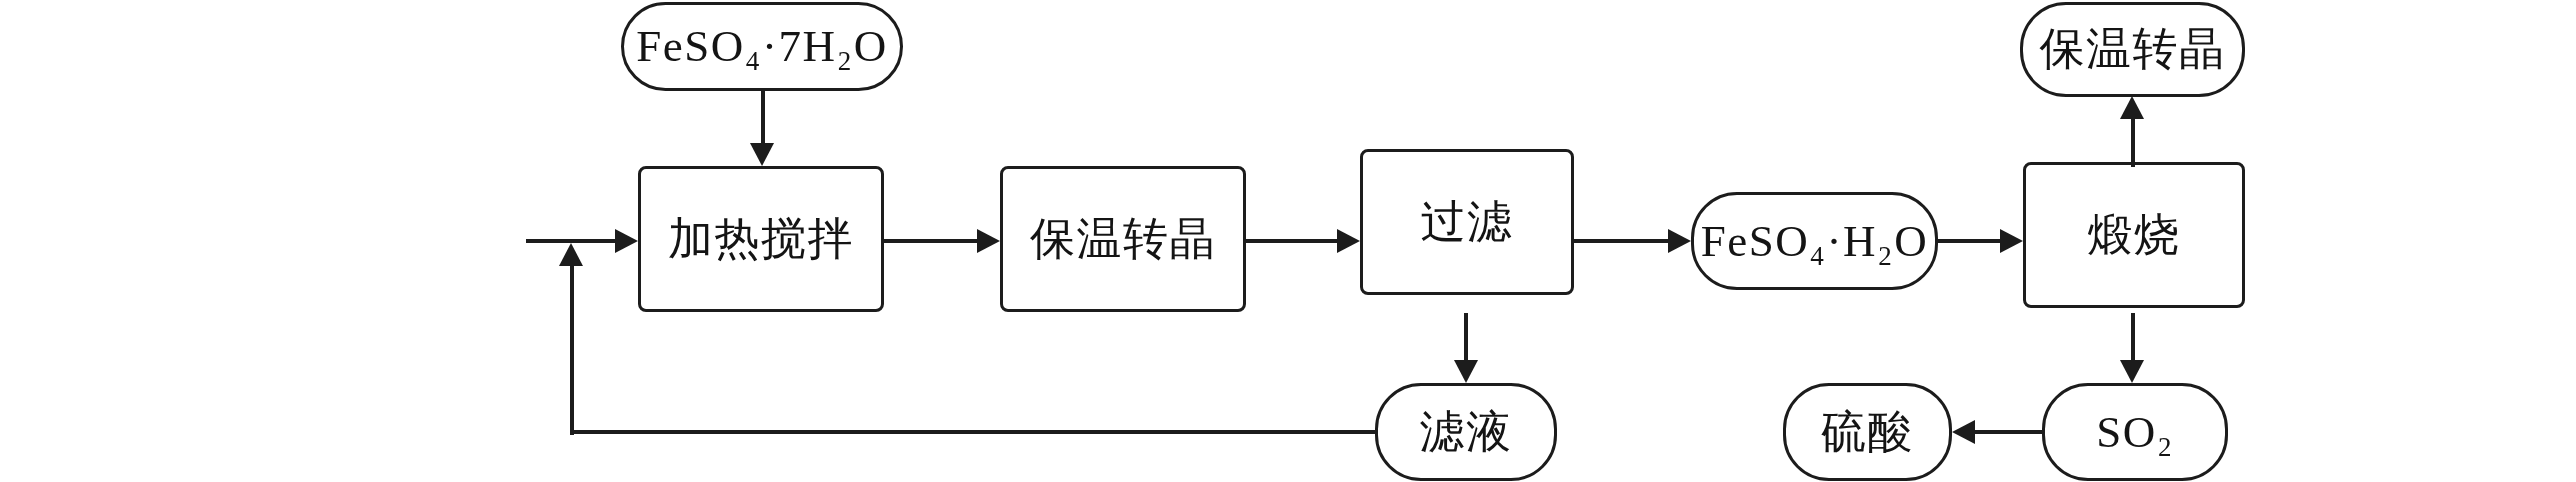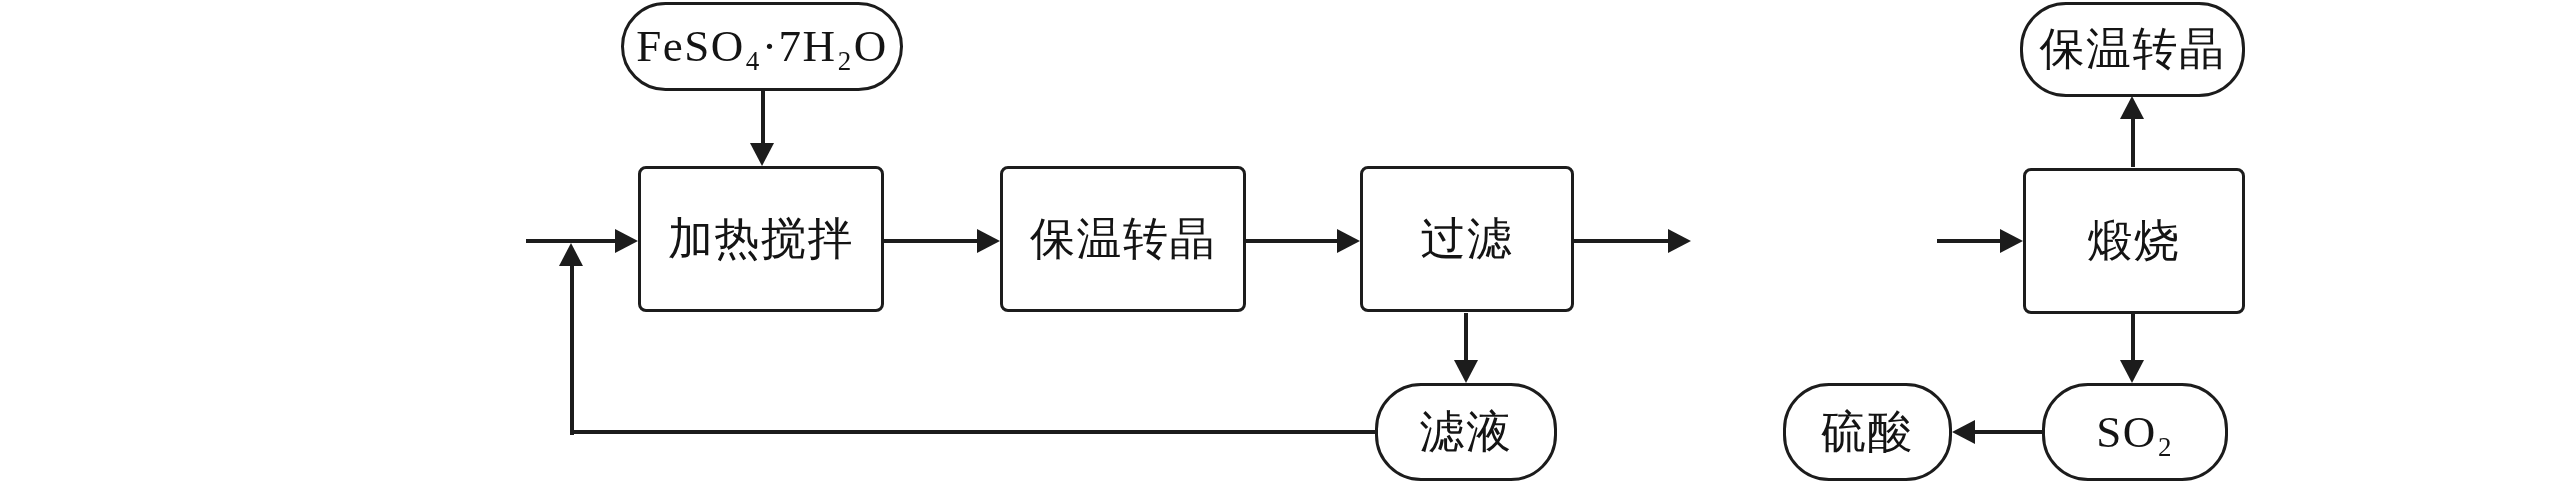--- a/index.html
+++ b/index.html
@@ -45,26 +45,29 @@
 
 
   <div class="node box" style="left:638px;top:166px;width:246px;height:146px;">
     <span class="label">加热搅拌</span>
   </div>
 
   <div class="node box" style="left:1000px;top:166px;width:246px;height:146px;">
     <span class="label">保温转晶</span>
   </div>
 
-  <div class="node box" style="left:1360px;top:166px;width:214px;height:146px;">
+  <div class="node box" style="left:1360px;top:149px;width:214px;height:146px;">
     <span class="label">过滤</span>
   </div>
 
+  <div class="node stadium" style="left:1691px;top:192px;width:247px;height:98px;">
+    <span class="label">FeSO₄·H₂O</span>
+  </div>
 
-  <div class="node box" style="left:2023px;top:168px;width:222px;height:146px;">
+  <div class="node box" style="left:2023px;top:162px;width:222px;height:146px;">
     <span class="label">煅烧</span>
   </div>
 
   <div class="node stadium" style="left:2020px;top:1.5px;width:225px;height:95px;">
     <span class="label">保温转晶</span>
   </div>
 
   <div class="node stadium" style="left:1375px;top:383px;width:182px;height:98px;">
     <span class="label">滤液</span>
   </div>

